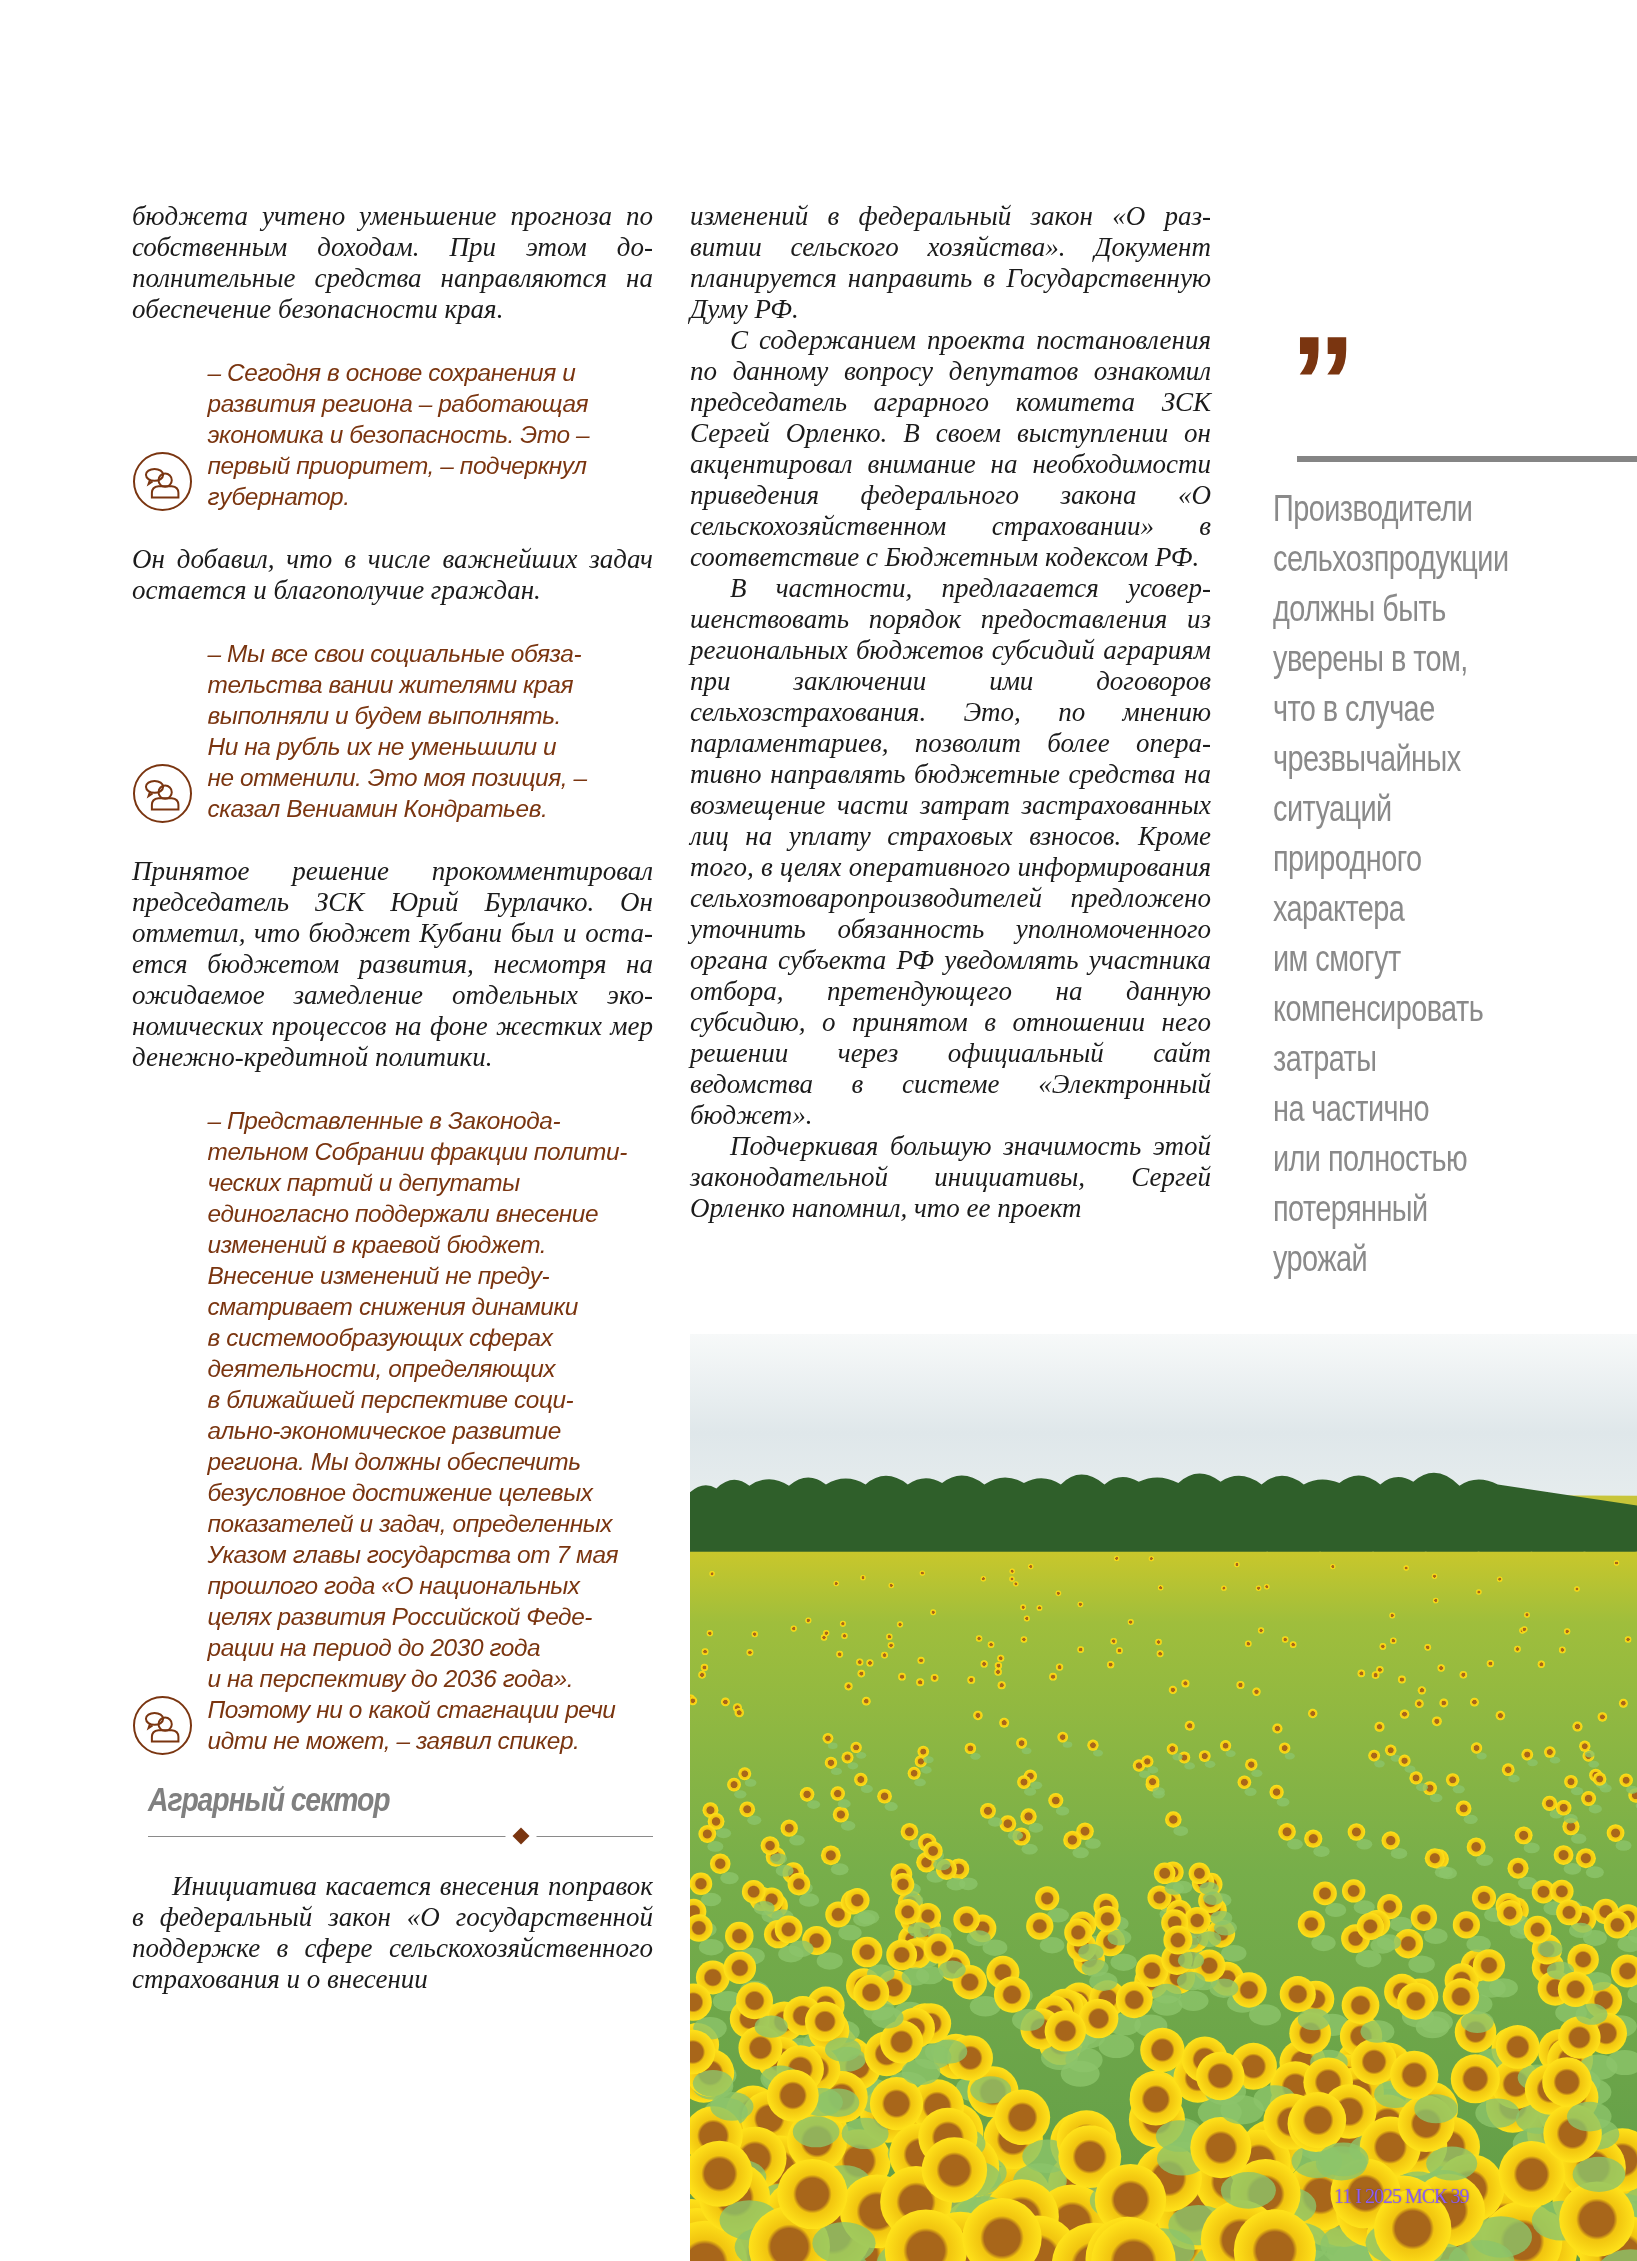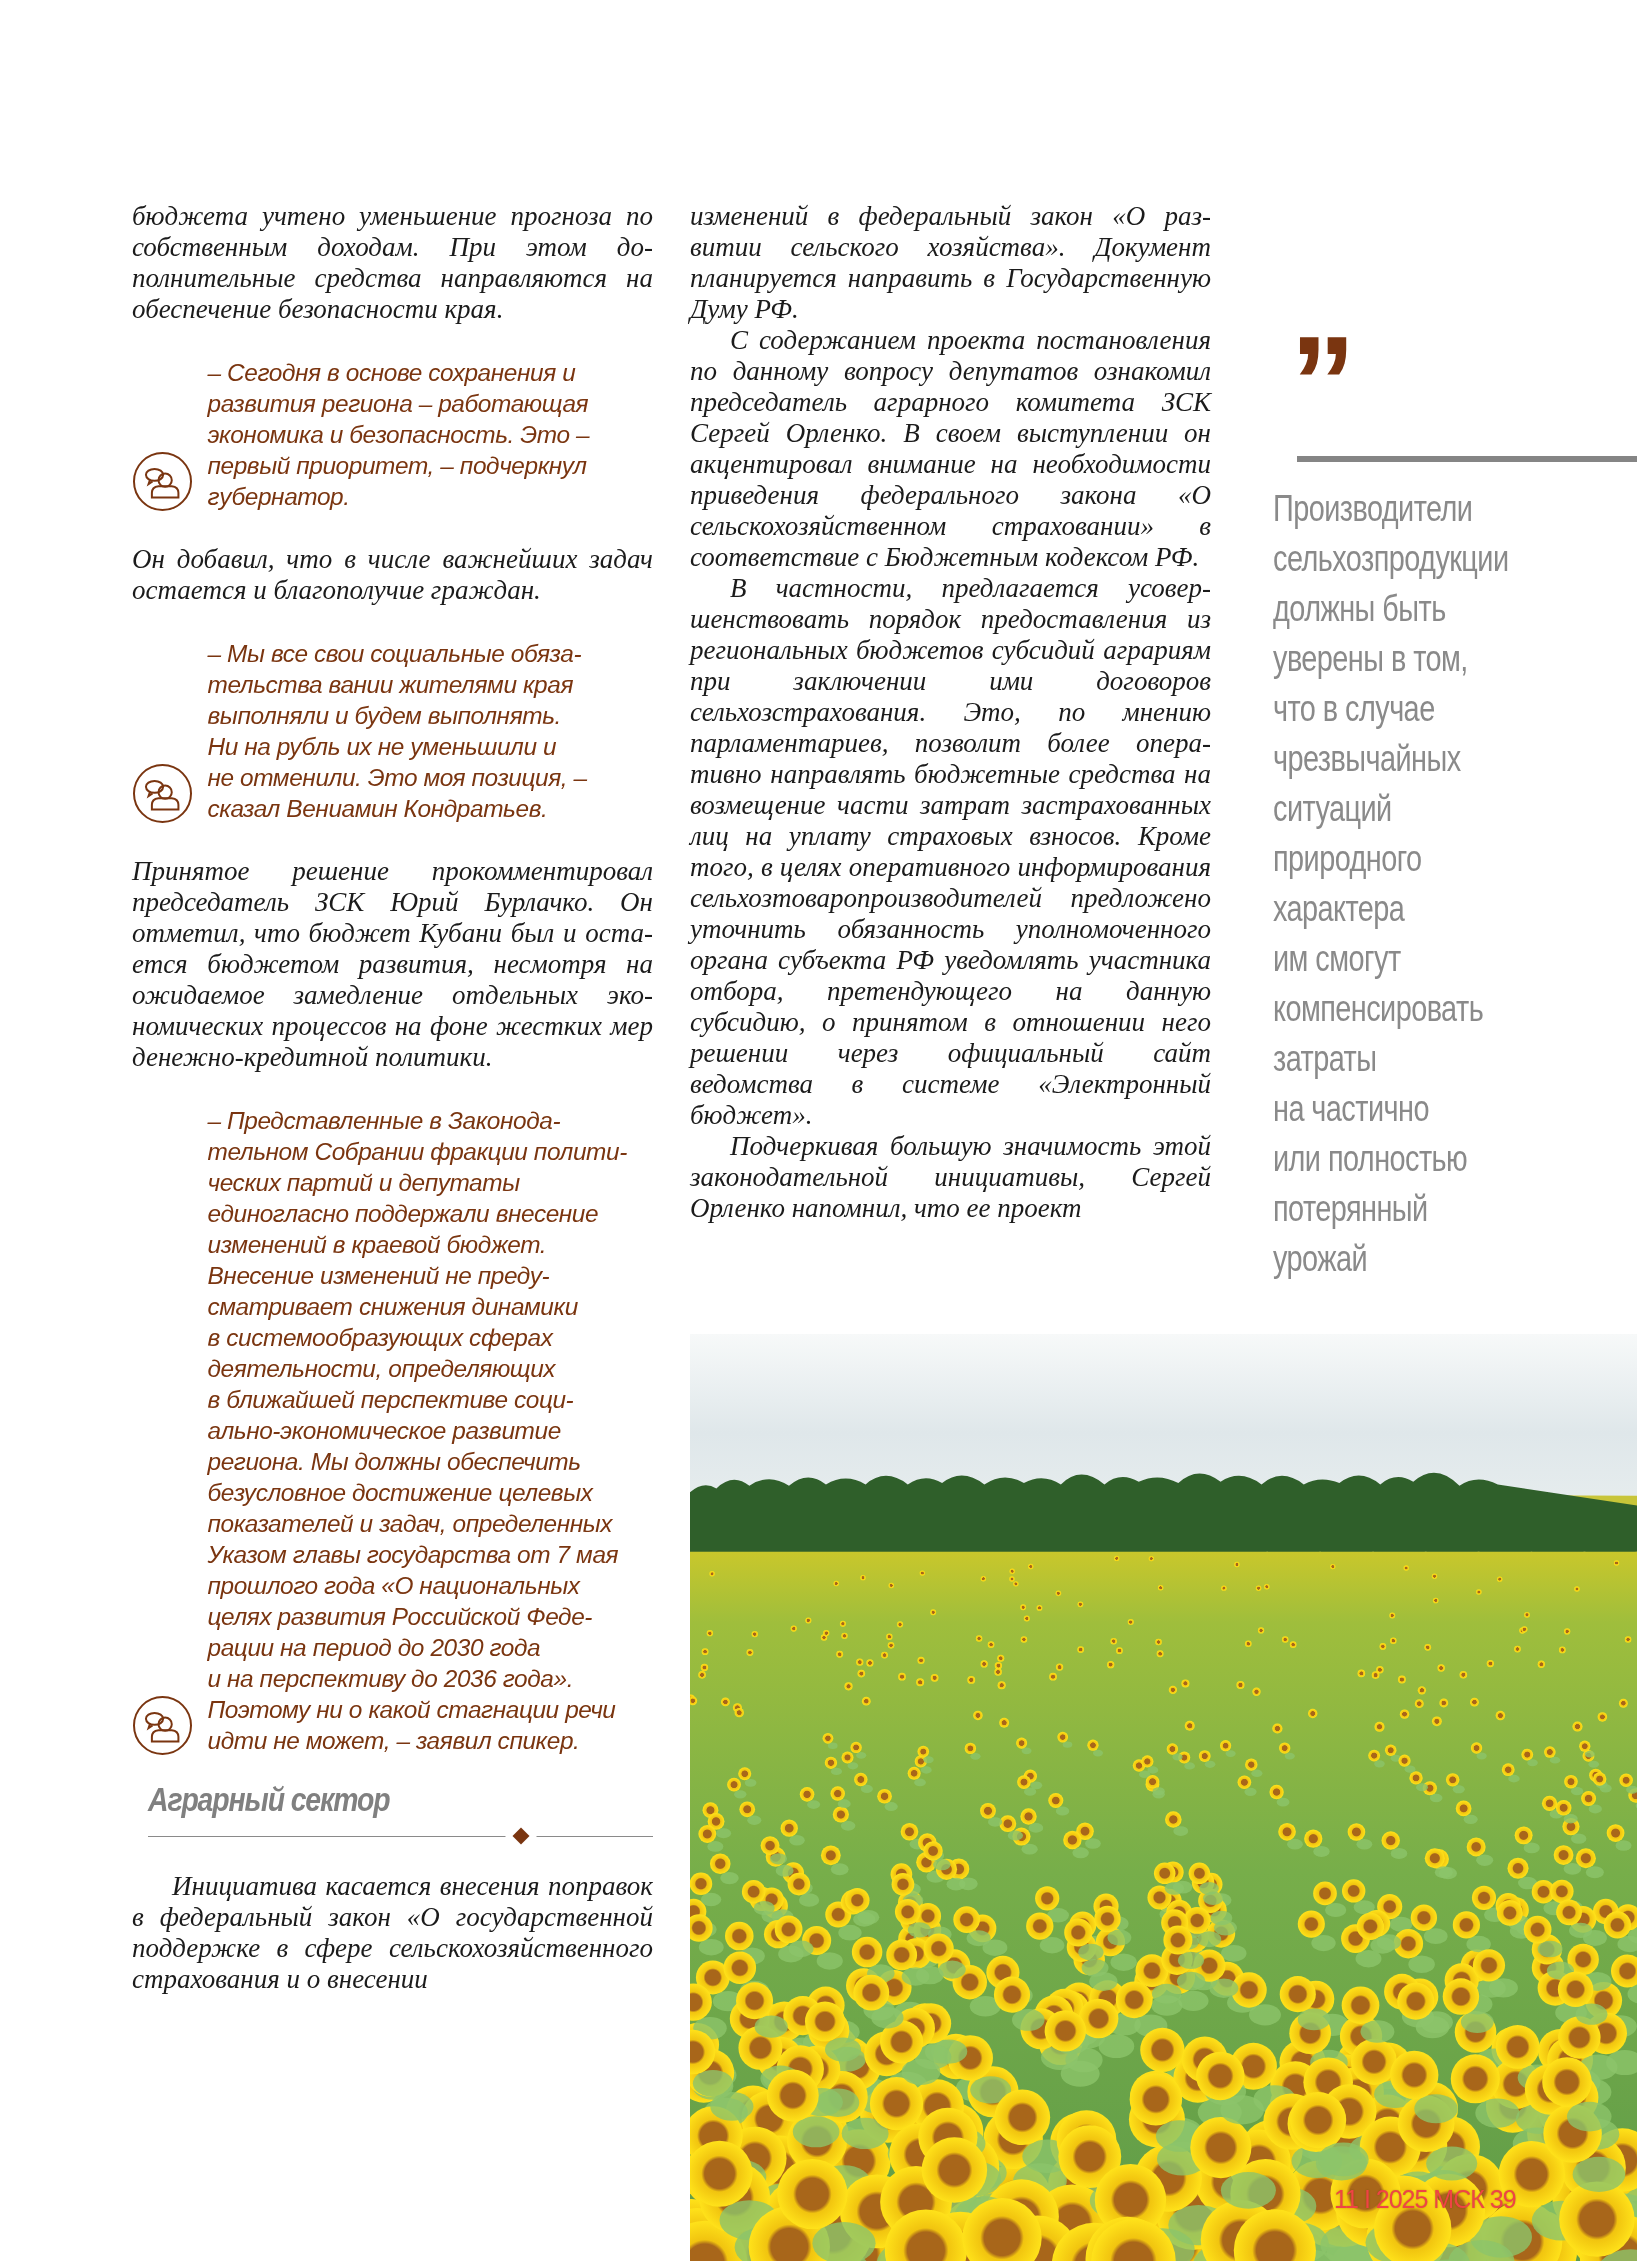--- a/index.html
+++ b/index.html
@@ -111,23 +111,23 @@
 
   
   .photo {
     position: absolute; left: 690px; top: 1334px; width: 947px; height: 927px;
     overflow: hidden;
   }
   .photo svg { display: block; width: 100%; height: 100%; }
 
   .folio {
     position: absolute; left: 1334px; top: 2185px;
-    font-family: Liberation Sans, sans-serif;
-    color: #ef4444;
-    font-size: 25px;
+    font-family: Liberation Serif, serif;
+    color: #8b5cf6;
+    font-size: 20px;
     letter-spacing: -1px;
     text-shadow: 0 0 2px rgba(0,0,0,0.25);
   }
 </style>
 </head>
 <body>
 
 <div class="col col-left">
   <p class="gap">бюджета учтено уменьшение прогноза по собственным доходам. При этом до­полнительные средства направляются на обеспечение безопасности края.</p>
 

